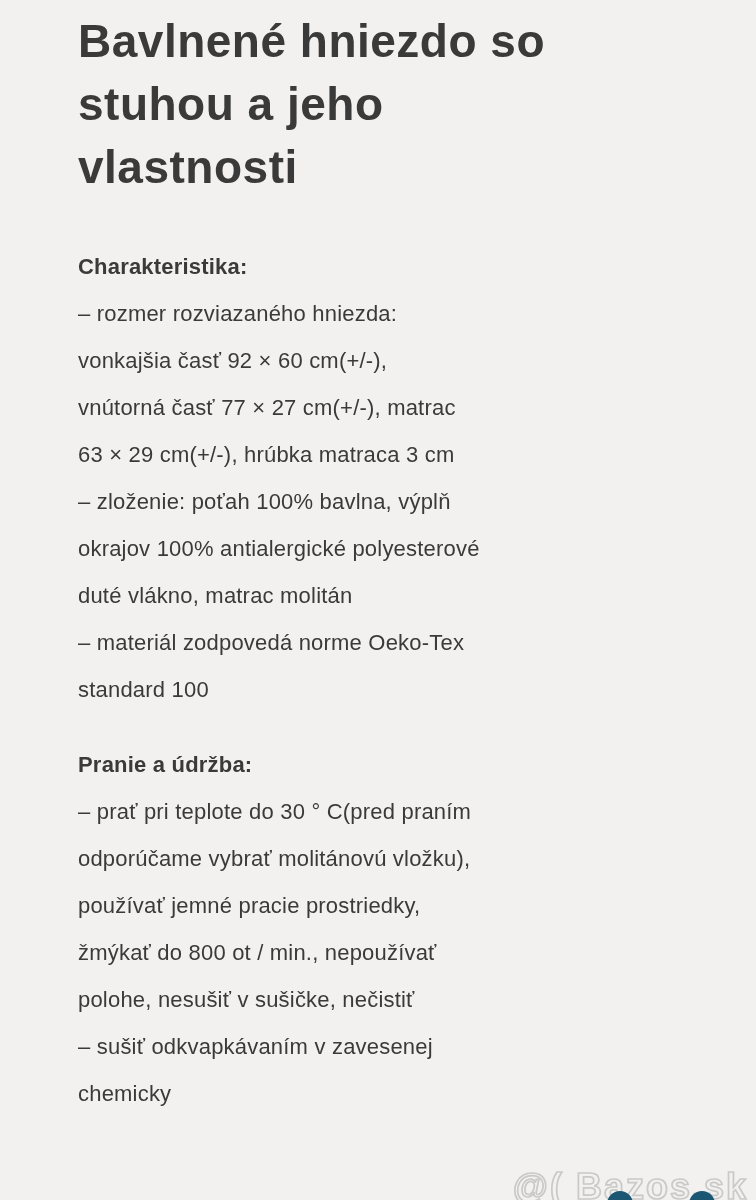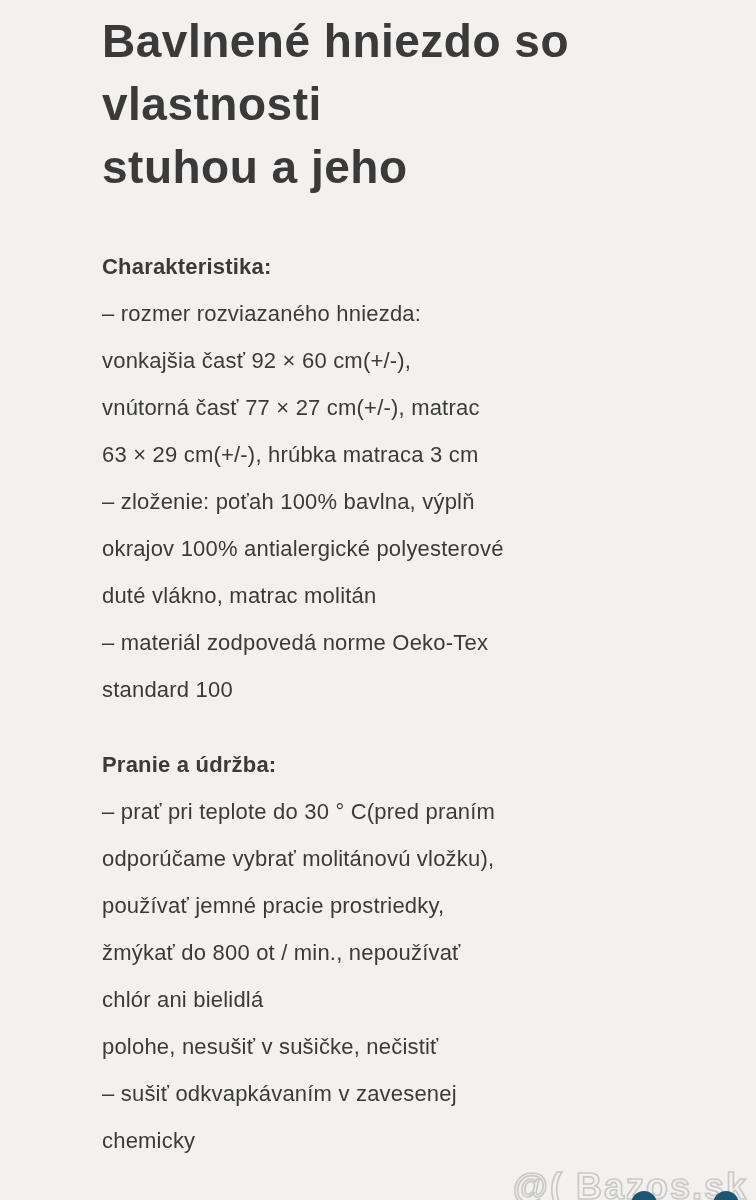--- a/index.html
+++ b/index.html
@@ -10,21 +10,20 @@
     background: #f2f1ef;
     font-family: "Liberation Sans", sans-serif;
     color: #3a3a3a;
     overflow: hidden;
     position: relative;
   }
   .page {
     position: absolute;
     inset: 0;
     padding: 6px 34px 0 78px;
-    margin-left: 24px;
   }
   .title {
     margin: 0;
     padding-top: 4px;
     font-size: 46px;
     line-height: 63px;
     font-weight: 600;
     letter-spacing: 0.5px;
     color: #3a3a3a;
   }
@@ -60,22 +59,22 @@
   .dot-1 { left: 607px; top: 1191px; }
   .dot-2 { left: 689px; top: 1191px; }
 </style>
 </head>
 <body>
 
 <main class="page">
 
   <h1 class="title">
     <span>Bavlnené hniezdo so</span>
+    <span>stuhou a jeho</span>
     <span>vlastnosti</span>
-    <span>stuhou a jeho</span>
   </h1>
 
   <section class="section section-characteristics">
     <p class="heading">Charakteristika:</p>
     <p>– rozmer rozviazaného hniezda:</p>
     <p>vonkajšia časť  92 × 60 cm(+/-),</p>
     <p>vnútorná časť 77 × 27 cm(+/-), matrac</p>
     <p>63 × 29 cm(+/-), hrúbka matraca 3 cm</p>
     <p>– zloženie: poťah 100% bavlna, výplň</p>
     <p>okrajov 100% antialergické polyesterové</p>
@@ -83,21 +82,20 @@
     <p>– materiál zodpovedá norme Oeko-Tex</p>
     <p>standard 100</p>
   </section>
 
   <section class="section section-care">
     <p class="heading">Pranie a údržba:</p>
     <p>– prať pri teplote do 30 ° C(pred praním</p>
     <p>odporúčame vybrať molitánovú vložku),</p>
     <p>používať jemné pracie prostriedky,</p>
     <p>žmýkať do 800 ot / min., nepoužívať</p>
-    <p>chlór ani bielidlá</p>
     <p>polohe, nesušiť v sušičke, nečistiť</p>
     <p>– sušiť odkvapkávaním v zavesenej</p>
     <p>chemicky</p>
   </section>
 
   <div class="watermark">@( Bazos.sk</div>
 
   <div class="dot dot-1"></div>
   <div class="dot dot-2"></div>
 

